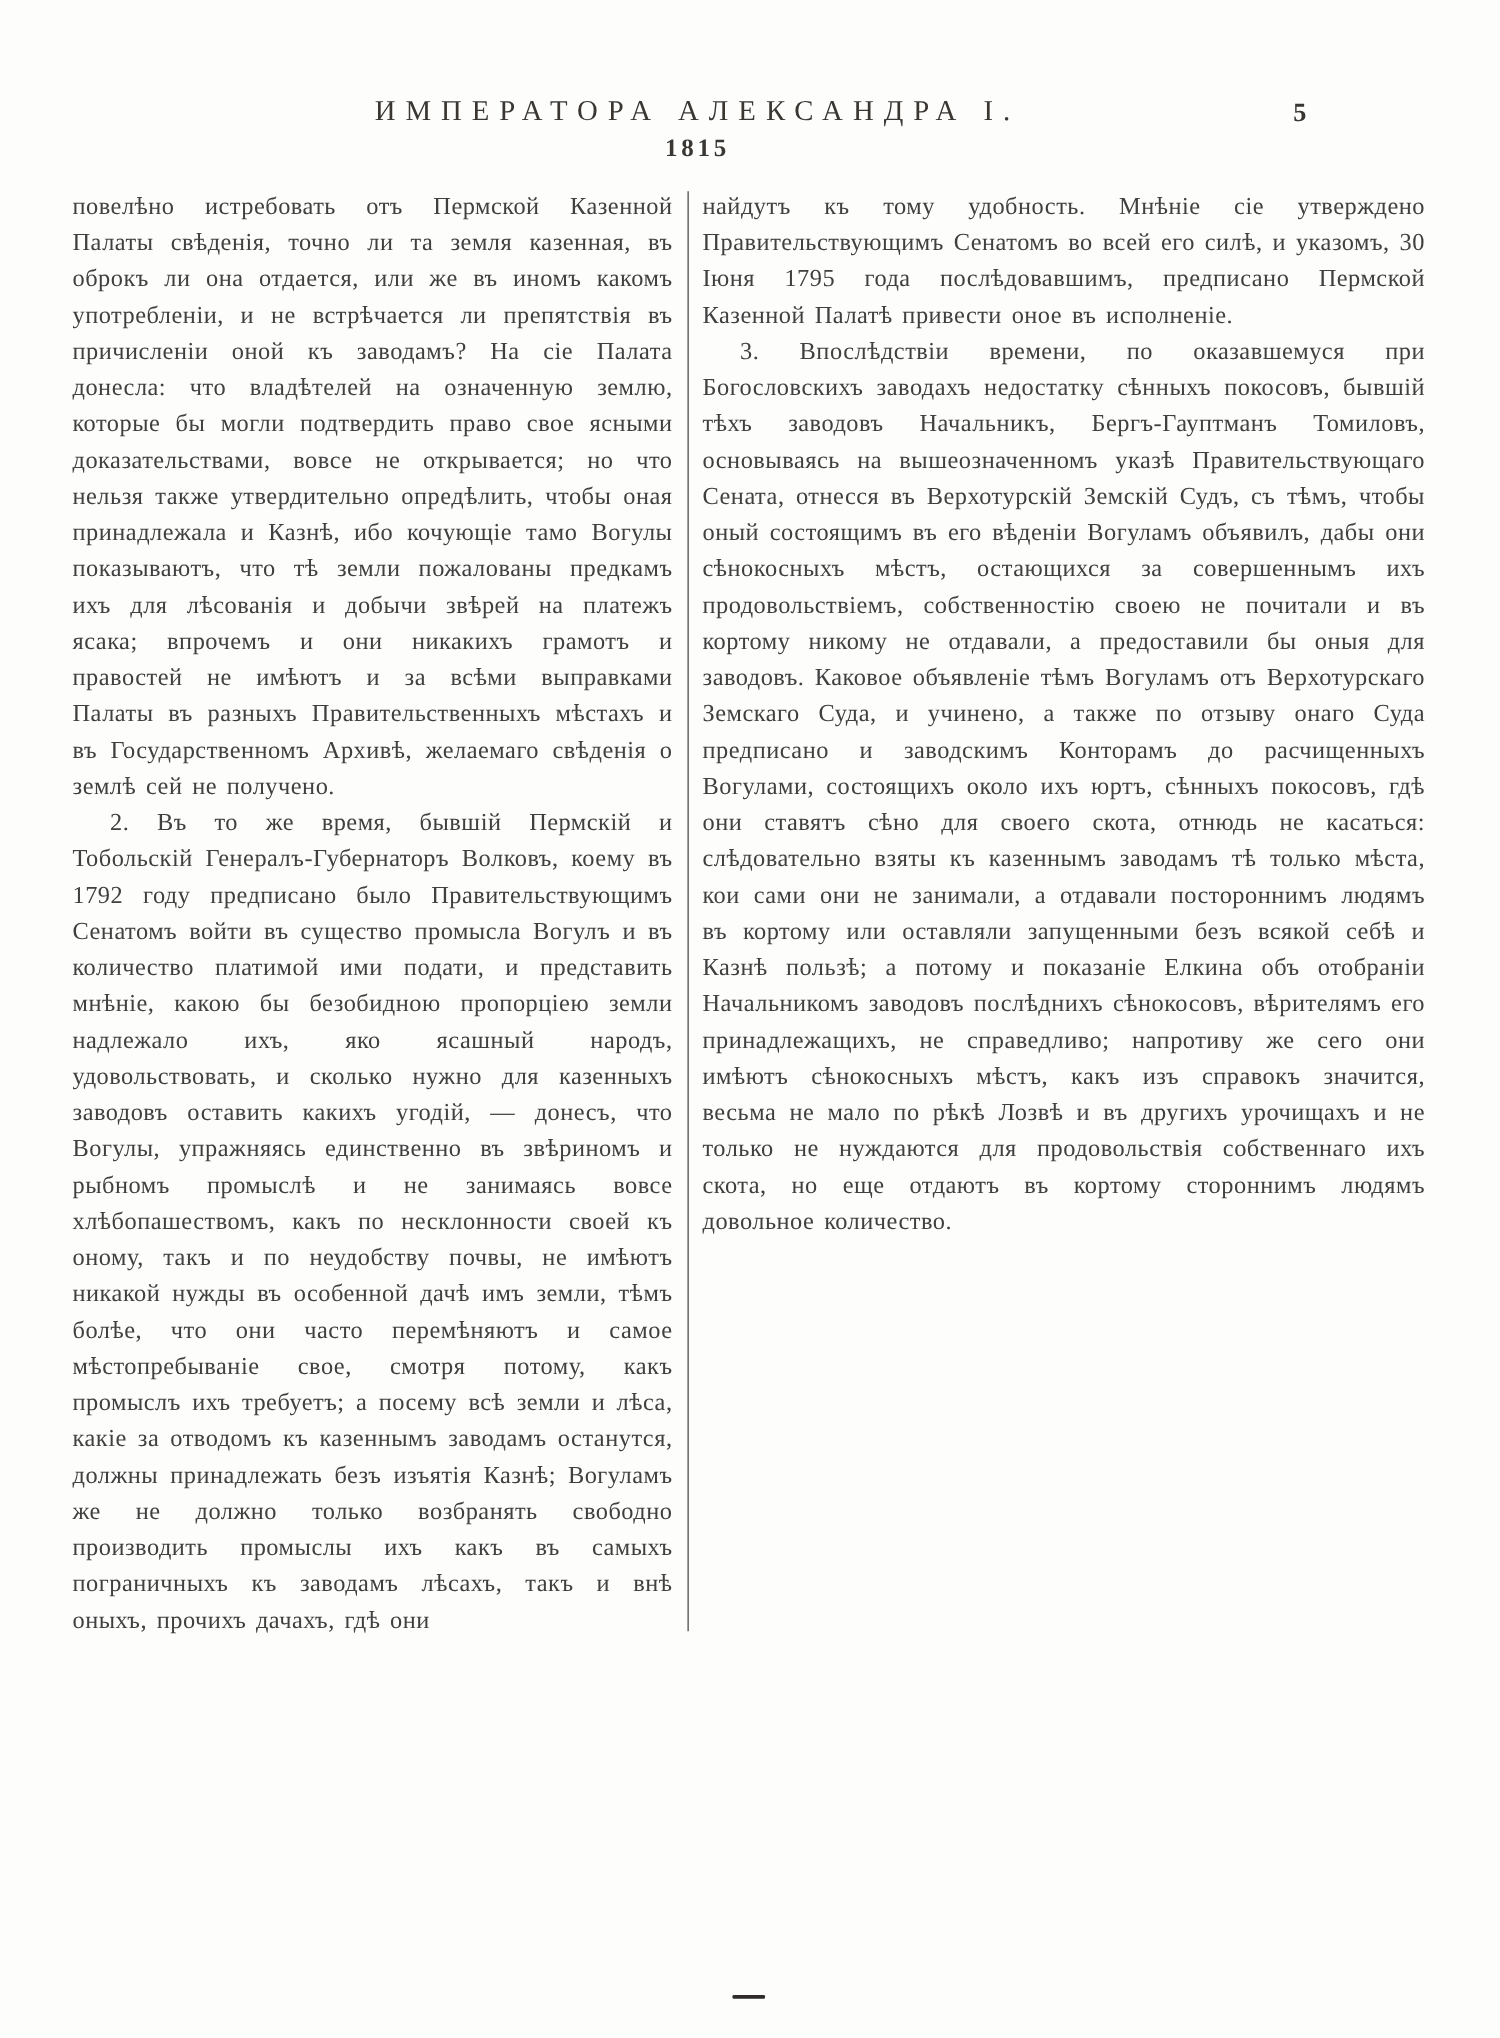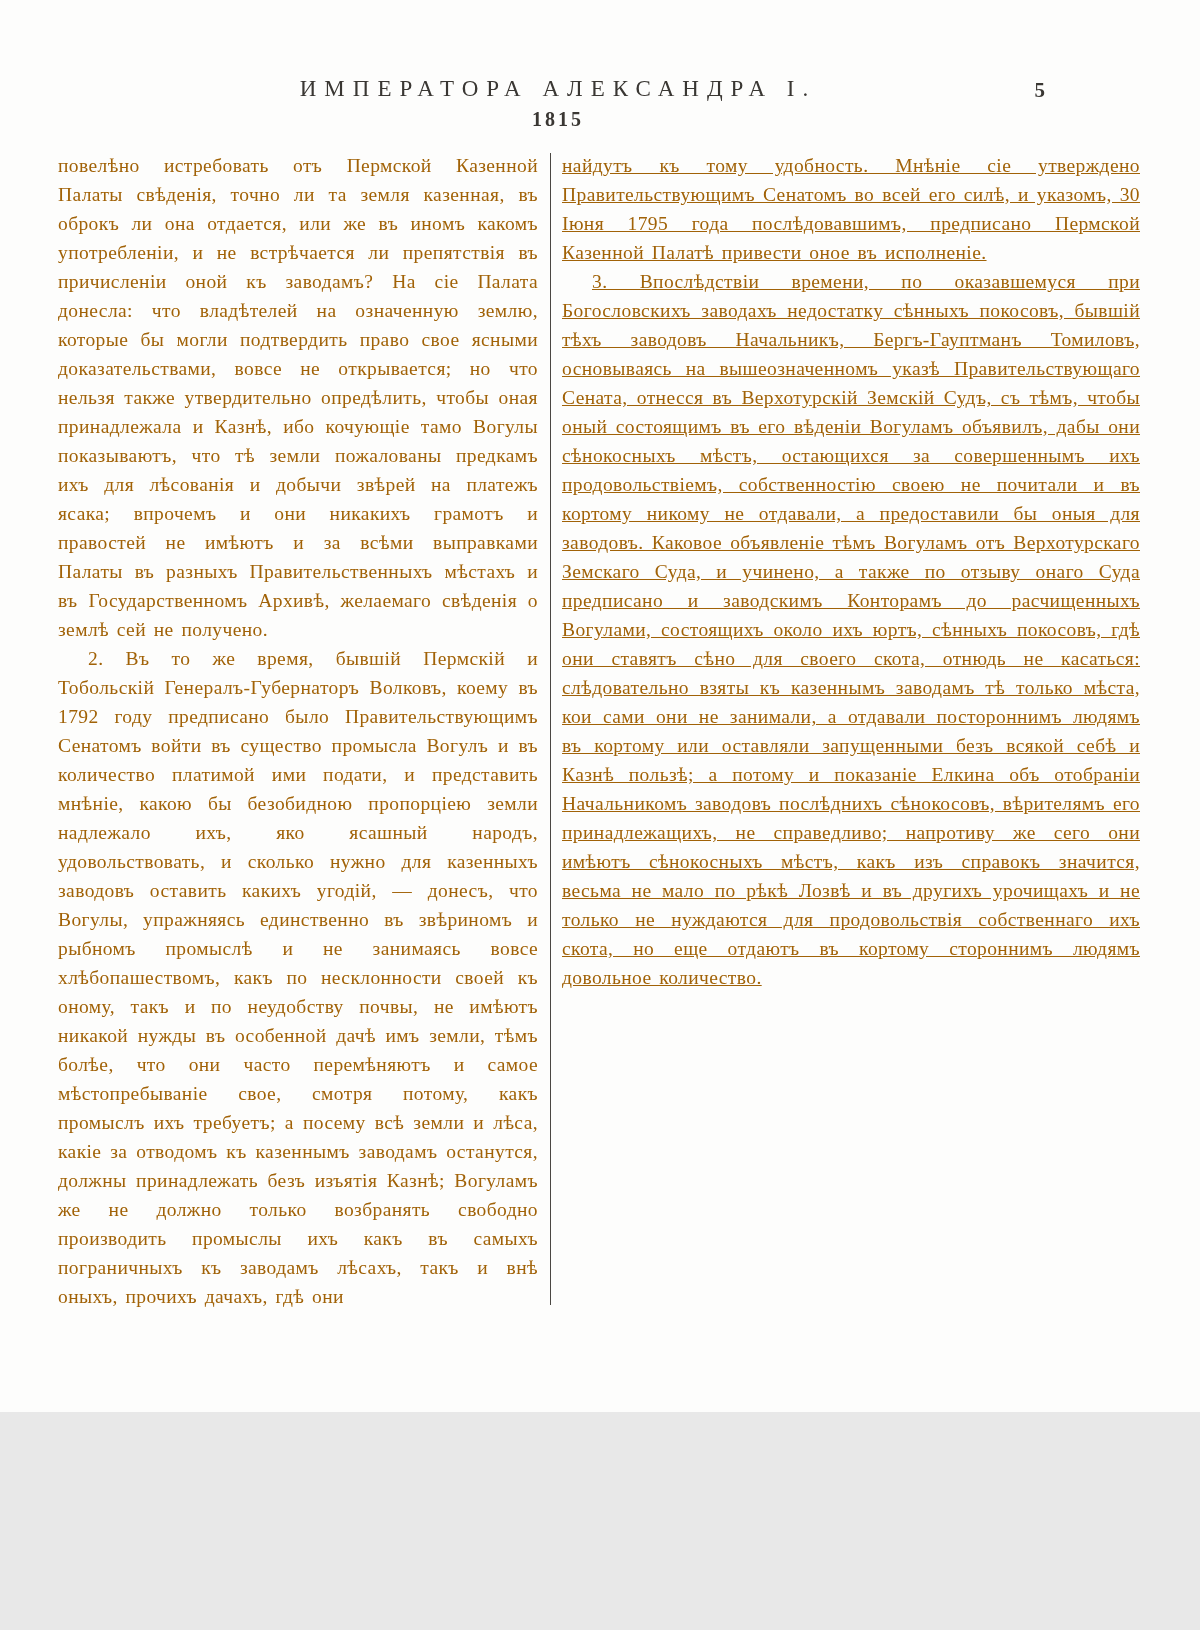--- a/index.html
+++ b/index.html
@@ -3,21 +3,21 @@
 <meta charset="utf-8">
 <style>
   html, body {
     margin: 0;
     padding: 0;
     background: #e8e8e8;
   }
   .page {
     position: relative;
     width: 1200px;
-    height: 1412px;
+    height: 1630px;
     margin: 0 auto;
     background: #fdfdfc;
     color: #2e2b28;
     font-family: "Liberation Serif", "DejaVu Serif", serif;
     overflow: hidden;
     box-sizing: border-box;
   }
   .header {
     position: relative;
     padding-top: 76px;
@@ -52,24 +52,24 @@
     display: flex;
     margin: 20px 60px 0 58px;
     align-items: stretch;
   }
   .column {
     font-size: 19.5px;
     line-height: 29px;
     text-align: justify;
     letter-spacing: 0.4px;
     word-spacing: 2.5px;
-    color: #a16207;
+    color: #404040;
   }
   .column-left  { width: 480px; }
-  .column-right { width: 578px; text-decoration: underline; }
+  .column-right { width: 578px; }
   .column-divider {
     width: 1px;
     background: #4a4742;
     margin: 2px 11px 6px 12px;
   }
   .para {
     margin: 0;
   }
   .para.indent {
     text-indent: 30px;

